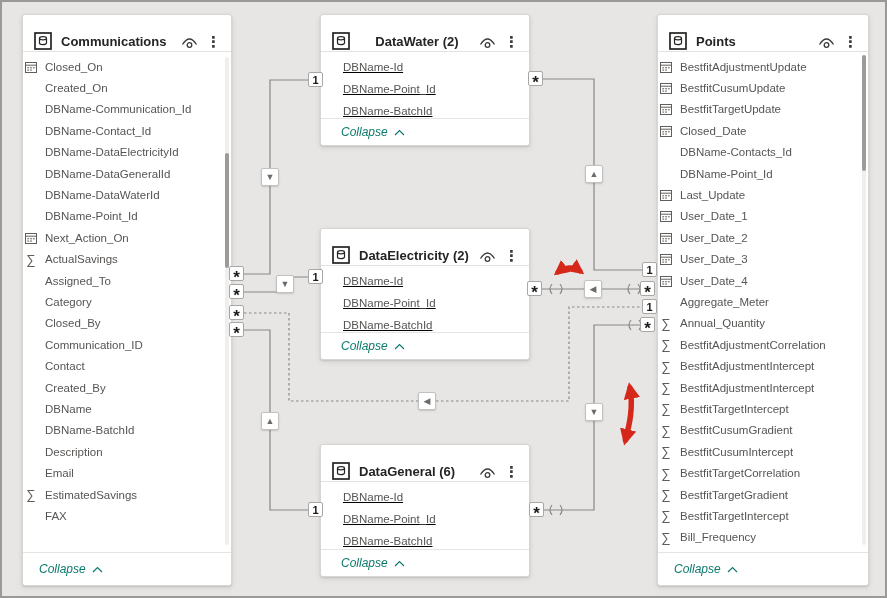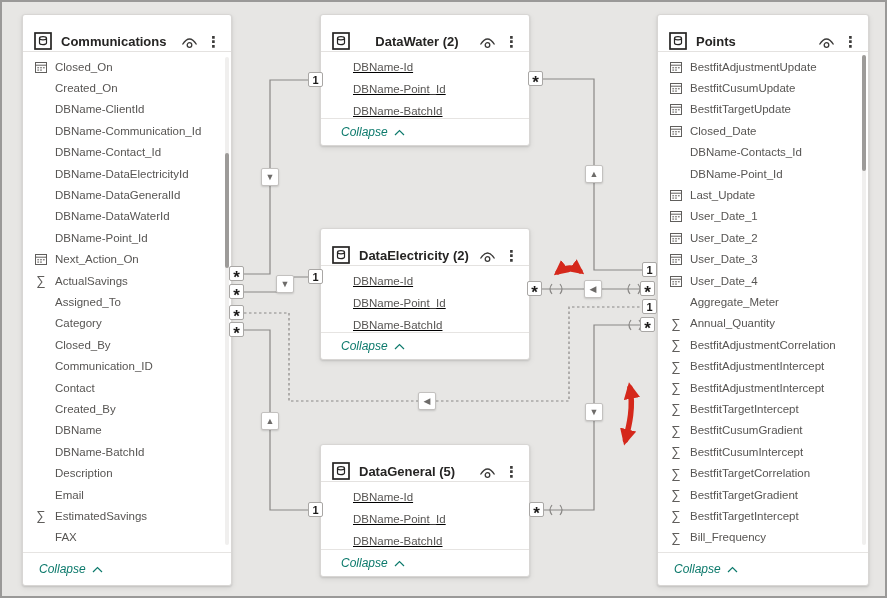--- a/index.html
+++ b/index.html
@@ -16,21 +16,21 @@
   .card-header{
     position:absolute;top:0;left:0;right:0;height:37px;display:flex;align-items:center;
     padding:16px 8px 0 11px;border-bottom:1px solid #e4e2e0;box-sizing:border-box;
   }
   .tbl-icon{display:flex;margin-right:9px;flex:0 0 auto;}
   .card-title{font-size:13px;font-weight:bold;color:#252423;white-space:nowrap;overflow:hidden;flex:1 1 auto;}
   .eye{display:flex;margin:3px 6px 0 4px;cursor:pointer;flex:0 0 auto;}
   .kebab{font-size:15px;font-weight:bold;color:#3b3a39;cursor:pointer;line-height:1;padding:0 2px;flex:0 0 auto;}
   .fields{position:absolute;top:38px;left:0;right:6px;bottom:33px;overflow:hidden;padding-top:3px;}
   .card.small .fields{bottom:27px;text-decoration:underline;}
-  .field-row{height:21.4px;display:flex;align-items:center;padding-left:10px;cursor:pointer;}
+  .field-row{height:21.4px;display:flex;align-items:center;cursor:pointer;}
   .card.small .field-row{height:22px;}
   .f-icon{width:16px;display:flex;justify-content:center;align-items:center;margin-right:6px;
     color:#605e5c;font-size:13px;line-height:1;flex:0 0 auto;}
   .f-label{font-size:11.5px;color:#575553;white-space:nowrap;}
   .collapse-row{
     position:absolute;left:0;right:0;bottom:0;height:32px;border-top:1px solid #e6e4e2;
     display:flex;align-items:center;padding-left:16px;cursor:pointer;color:#0d7a6c;
   }
   .card.small .collapse-row{height:26px;padding-left:20px;}
   .collapse-label{font-size:12px;color:#0d7a6c;margin-right:6px;font-style:italic;}
@@ -107,24 +107,20 @@
             </svg>
           </span>
           <span class="f-label">Closed_On</span>
         </div>
         <div class="field-row">
           <span class="f-icon"></span>
           <span class="f-label">Created_On</span>
         </div>
         <div class="field-row">
           <span class="f-icon"></span>
-          <span class="f-label">DBName-ClientId</span>
-        </div>
-        <div class="field-row">
-          <span class="f-icon"></span>
           <span class="f-label">DBName-Communication_Id</span>
         </div>
         <div class="field-row">
           <span class="f-icon"></span>
           <span class="f-label">DBName-Contact_Id</span>
         </div>
         <div class="field-row">
           <span class="f-icon"></span>
           <span class="f-label">DBName-DataElectricityId</span>
         </div>
@@ -302,21 +298,21 @@
 
   <div class="card small" style="left:318px;top:442px;width:210px;height:133px;">
     <div class="card-header">
       <span class="tbl-icon">
         <svg width="18" height="18" viewBox="0 0 18 18">
             <rect x="1" y="1" width="16" height="16" fill="none" stroke="#252423" stroke-width="1.7"></rect>
             <ellipse cx="9" cy="6.3" rx="3.5" ry="1.6" fill="none" stroke="#252423" stroke-width="1.2"></ellipse>
             <path d="M5.5 6.3 V11 a3.5 1.6 0 0 0 7 0 V6.3" fill="none" stroke="#252423" stroke-width="1.2"></path>
           </svg>
       </span>
-      <span class="card-title">DataGeneral (5)</span>
+      <span class="card-title">DataGeneral (6)</span>
       <span class="eye">
         <svg width="17" height="12" viewBox="0 0 17 12">
             <path d="M1.5 7.5 Q8.5 -3.5 15.5 7.5" fill="none" stroke="#3b3a39" stroke-width="1.3"></path>
             <circle cx="8.5" cy="8" r="2.3" fill="none" stroke="#3b3a39" stroke-width="1.3"></circle>
           </svg>
       </span>
       <span class="kebab">⋮</span>
     </div>
     <div class="fields">
         <div class="field-row">

